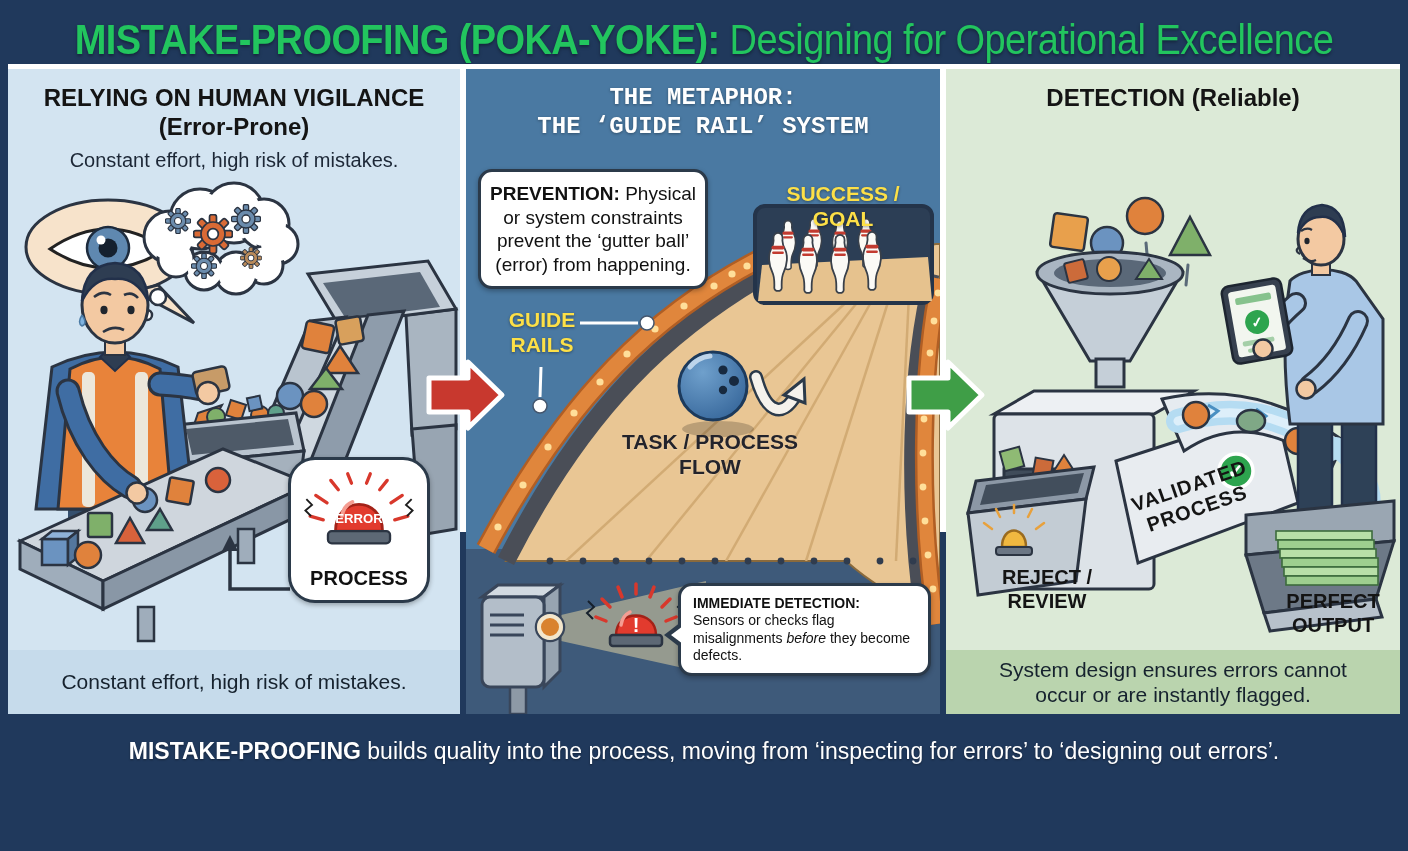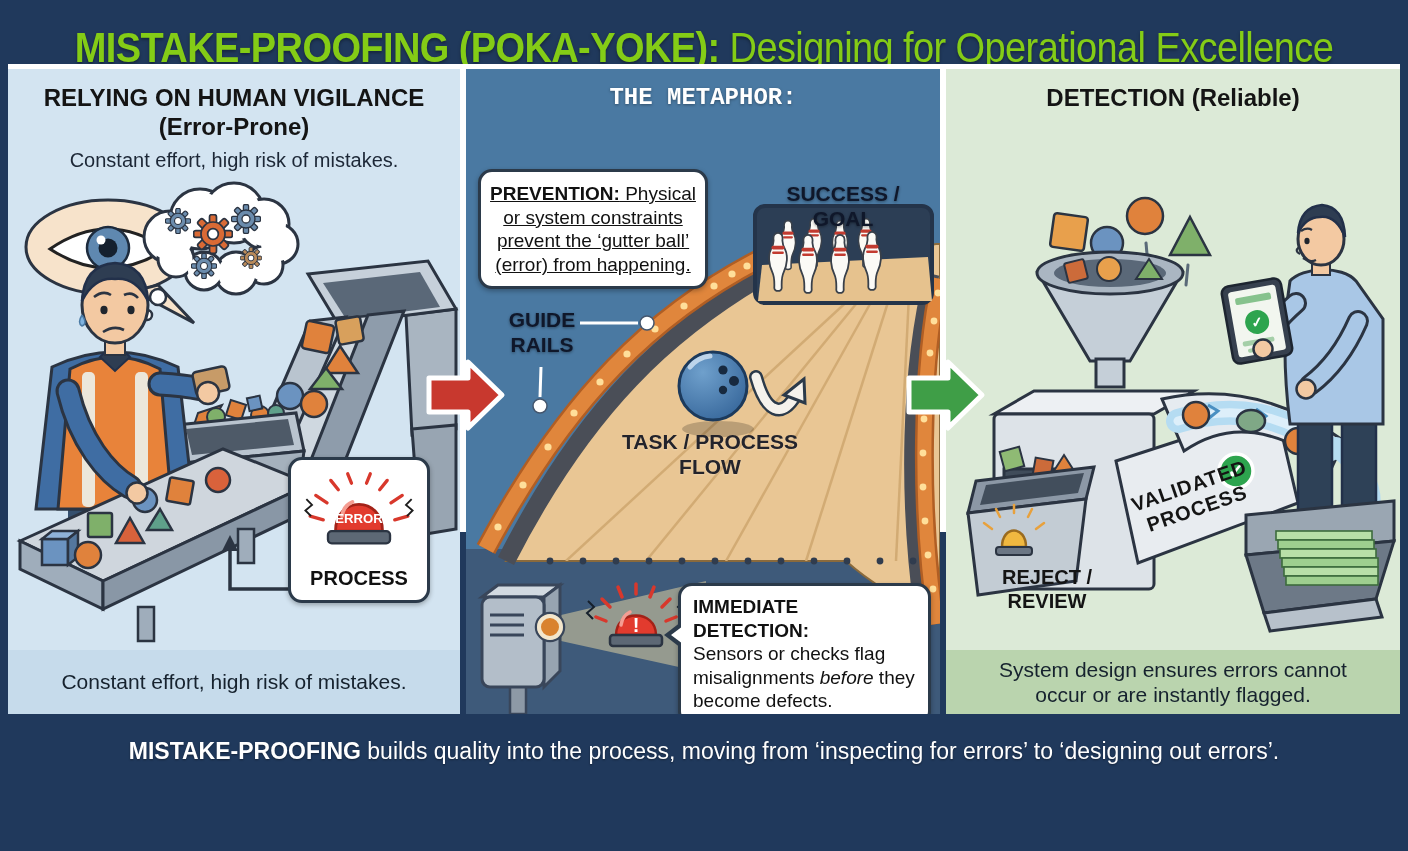--- a/index.html
+++ b/index.html
@@ -1,20 +1,20 @@
 <!DOCTYPE html>
 <html><head>
 <meta charset="utf-8">
 <style>
   html,body{margin:0;padding:0;background:#e8e8e8;}
   .frame{position:relative;width:1408px;height:851px;background:#20395c;
          font-family:"Liberation Sans",sans-serif;overflow:hidden;}
   
-  .titlebar{position:absolute;left:8px;top:20px;width:1392px;height:56px;
-            display:flex;align-items:center;justify-content:center;color:#84cc16;}
+  .titlebar{position:absolute;left:8px;top:12px;width:1392px;height:56px;
+            display:flex;align-items:center;justify-content:center;color:#22c55e;}
   .titlebar .t{font-size:38px;letter-spacing:-0.6px;white-space:nowrap;
                transform:scaleY(1.1);text-shadow:0 2px 3px rgba(0,0,0,.35);}
   .b{font-weight:bold;}
   
   .panels{position:absolute;left:8px;top:64px;width:1392px;height:468px;background:#fff;
           box-sizing:border-box;padding:5px 0;display:flex;gap:6px;}
   .panel{position:relative;height:645px;overflow:hidden;}
   .p-left{width:452px;background:#d3e4f1;}
   .p-mid{width:474px;background:#4a79a2;}
   .p-right{width:454px;background:#dcead7;}
@@ -26,36 +26,36 @@
         color:#1c2736;z-index:3;}
   .cap{position:absolute;left:0;right:0;bottom:0;height:64px;display:flex;align-items:center;
        justify-content:center;text-align:center;font-size:21px;color:#16222e;
        padding:0 26px;line-height:1.2;z-index:3;}
   .p-left .cap{background:#c6dbeb;}
   .p-right .cap{background:#bad4ae;}
   
   .whitebox{background:#fff;border:3px solid #2b3a4a;border-radius:14px;
             box-shadow:0 2px 5px rgba(0,0,0,.3);box-sizing:border-box;position:absolute;z-index:4;}
   .pv-box{left:12px;top:100px;width:230px;padding:10px 8px;text-align:center;
-          font-size:19px;line-height:1.24;color:#111;text-decoration:underline;}
-  .dt-box{left:212px;top:514px;width:253px;padding:9px 12px;font-size:19px;
+          font-size:19px;line-height:1.24;color:#111;}
+  .dt-box{left:212px;top:514px;width:253px;padding:9px 12px;font-size:14px;
           line-height:1.24;color:#111;}
   .dt-box::before{content:"";position:absolute;left:-17px;top:36px;width:0;height:0;
           border-top:13px solid transparent;border-bottom:13px solid transparent;
           border-right:17px solid #2b3a4a;}
   .dt-box::after{content:"";position:absolute;left:-10px;top:40px;width:0;height:0;
           border-top:9px solid transparent;border-bottom:9px solid transparent;
           border-right:12px solid #fff;}
-  .err-box{left:280px;top:388px;width:142px;height:146px;border-radius:14px;
+  .err-box{left:280px;top:388px;width:142px;height:146px;border-radius:27px;
           display:flex;flex-direction:column;align-items:center;justify-content:center;gap:2px;}
   .err-box .process{font-weight:bold;font-size:20px;color:#111;}
   
   .lbl{position:absolute;font-weight:bold;text-align:center;line-height:1.2;
        color:#141414;z-index:3;}
-  .lbl.white{color:#0f172a;text-shadow:0 1px 3px rgba(0,0,0,.4);}
+  .lbl.white{color:#fde047;text-shadow:0 1px 3px rgba(0,0,0,.4);}
   .m-success{left:288px;top:112px;width:178px;font-size:21px;}
   .m-guide{left:34px;top:238px;width:84px;font-size:21px;}
   .m-task{left:148px;top:360px;width:192px;font-size:21px;color:#23232b;
           text-shadow:0 1px 2px rgba(255,255,255,.25);}
   .r-validated{left:168px;top:404px;width:158px;font-size:20px;letter-spacing:1px;
                transform:rotate(-19deg);}
   .r-reject{left:22px;top:496px;width:158px;font-size:20px;}
   .r-output{left:326px;top:520px;width:122px;font-size:20px;}
   
   .arrow{position:absolute;top:358px;width:80px;height:74px;z-index:6;}
@@ -401,20 +401,21 @@
           </g>
           <path d="M 12 44 C 12 18 52 18 52 44 Z" fill="#e23b2e" stroke="#a32218" stroke-width="2.5"></path>
           <path d="M 17 34 C 18 27 22 23 26 21" fill="none" stroke="#f59d92" stroke-width="3.5" stroke-linecap="round"></path>
           <text x="32" y="41" text-anchor="middle" font-size="20" font-weight="bold" fill="#fff">!</text>
           <rect x="6" y="44" width="52" height="11" rx="3" fill="#5d6875" stroke="#2b3442" stroke-width="2.5"></rect>
         </g>
       </svg>
 
       <div class="ph">
         <div>THE METAPHOR:</div>
+        <div>THE ‘GUIDE RAIL’ SYSTEM</div>
       </div>
 
       <div class="whitebox pv-box"><span class="b">PREVENTION:</span><span> Physical or system constraints prevent the ‘gutter ball’ (error) from happening.</span></div>
 
       <div class="lbl white m-success">SUCCESS / GOAL</div>
 
       <div class="lbl white m-guide">
         <div>GUIDE</div>
         <div>RAILS</div>
       </div>
@@ -560,20 +561,24 @@
       </div>
 
       <div class="lbl r-validated">
         <div>VALIDATED</div>
         <div>PROCESS</div>
       </div>
       <div class="lbl r-reject">
         <div>REJECT /</div>
         <div>REVIEW</div>
       </div>
+      <div class="lbl r-output">
+        <div>PERFECT</div>
+        <div>OUTPUT</div>
+      </div>
 
       <div class="cap">System design ensures errors cannot occur or are instantly flagged.</div>
     </section>
   </div>
 
   <svg class="arrow" style="left:426px;" viewBox="0 0 80 74">
     <polygon points="3,20 42,20 42,4 76,37 42,70 42,54 3,54" fill="#c8382e" stroke="#fff" stroke-width="5" stroke-linejoin="round"></polygon>
   </svg>
   <svg class="arrow" style="left:906px;" viewBox="0 0 80 74">
     <polygon points="3,20 42,20 42,4 76,37 42,70 42,54 3,54" fill="#3f9e47" stroke="#fff" stroke-width="5" stroke-linejoin="round"></polygon>

